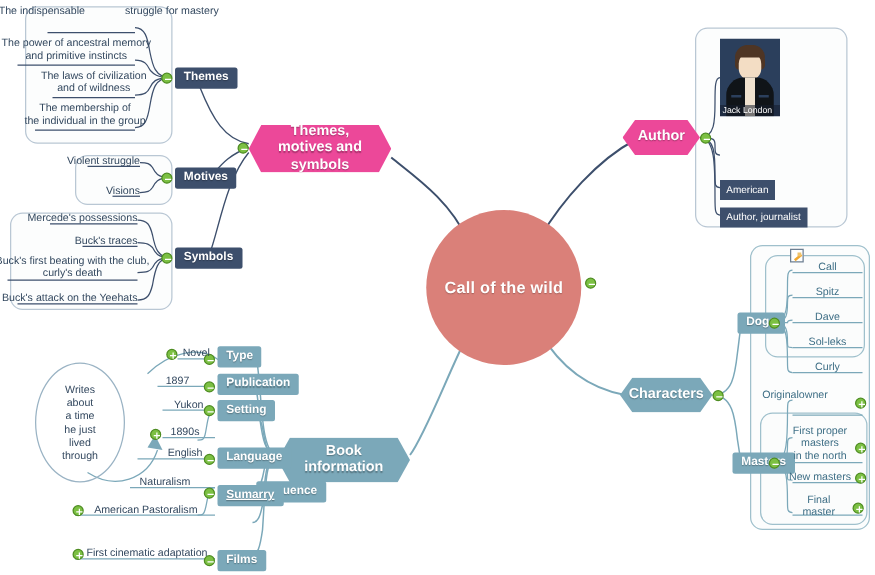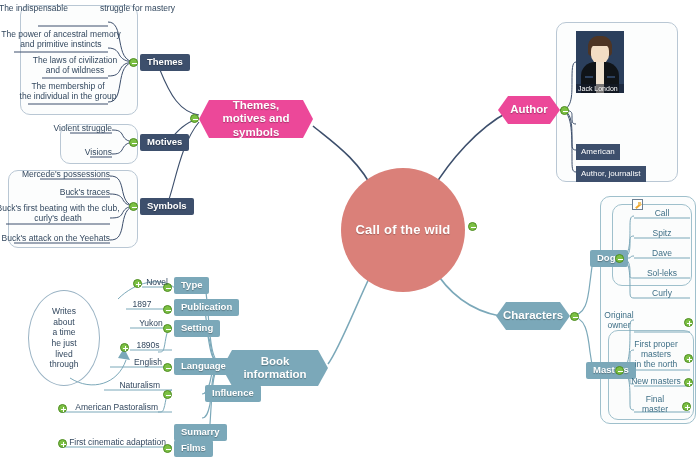--- a/index.html
+++ b/index.html
@@ -336,21 +336,21 @@
   <div class="node leaf tealtxt" style="left:634px;top:249px;width:56px;">
     <span>Dave</span>
     </div>
   <div class="node leaf tealtxt" style="left:634px;top:269px;width:56px;">
     <span>Sol-leks</span>
     </div>
   <div class="node leaf tealtxt" style="left:634px;top:289px;width:56px;">
     <span>Curly</span>
     </div>
 
-  <div class="node leaf tealtxt" style="left:592px;top:311px;width:54px;flex-direction:column;">
+  <div class="node leaf tealtxt" style="left:609px;top:311px;width:54px;flex-direction:row;">
     <span>Original</span>
     <span>owner</span>
   </div>
   <div class="tgl plus" style="left:684px;top:318px;"></div>
 
   <div class="node leaf tealtxt" style="left:628px;top:340px;width:56px;flex-direction:column;">
     <span>First proper</span>
     <span>masters</span>
     <span>in the north</span>
   </div>
@@ -390,21 +390,21 @@
   <div class="node chip teal" style="left:174px;top:358px;">
     <span>Language</span>
     </div>
   <div class="tgl" style="left:163px;top:363px;"></div>
 
   <div class="node chip teal" style="left:174px;top:385px;margin-left:31px;">
     <span>Influence</span>
     </div>
   <div class="tgl" style="left:163px;top:390px;"></div>
 
-  <div class="node chip teal" style="left:174px;top:424px;">
+  <div class="node chip teal" style="left:174px;top:388px;text-decoration:underline;">
     <span>Sumarry</span>
     </div>
 
   <div class="node chip teal" style="left:174px;top:440px;">
     <span>Films</span>
     </div>
   <div class="tgl" style="left:163px;top:444px;"></div>
 
   <div class="node leaf" style="left:142px;top:278px;width:30px;">
     <span>Novel</span>
@@ -421,21 +421,21 @@
 
   <div class="node leaf" style="left:130px;top:341px;width:36px;">
     <span>1890s</span>
     </div>
   <div class="tgl plus" style="left:120px;top:343px;"></div>
 
   <div class="node leaf" style="left:110px;top:358px;width:52px;justify-content:flex-end;">
     <span>English</span>
     </div>
 
-  <div class="node leaf" style="left:104px;top:381px;width:56px;justify-content:flex-end;">
+  <div class="node leaf" style="left:104px;top:381px;width:56px;">
     <span>Naturalism</span>
     </div>
 
   <div class="node leaf" style="left:68px;top:403px;width:90px;justify-content:flex-end;">
     <span>American Pastoralism</span>
     </div>
   <div class="tgl plus" style="left:58px;top:404px;"></div>
 
   <div class="node leaf" style="left:68px;top:438px;width:98px;justify-content:flex-end;">
     <span>First cinematic adaptation</span>

